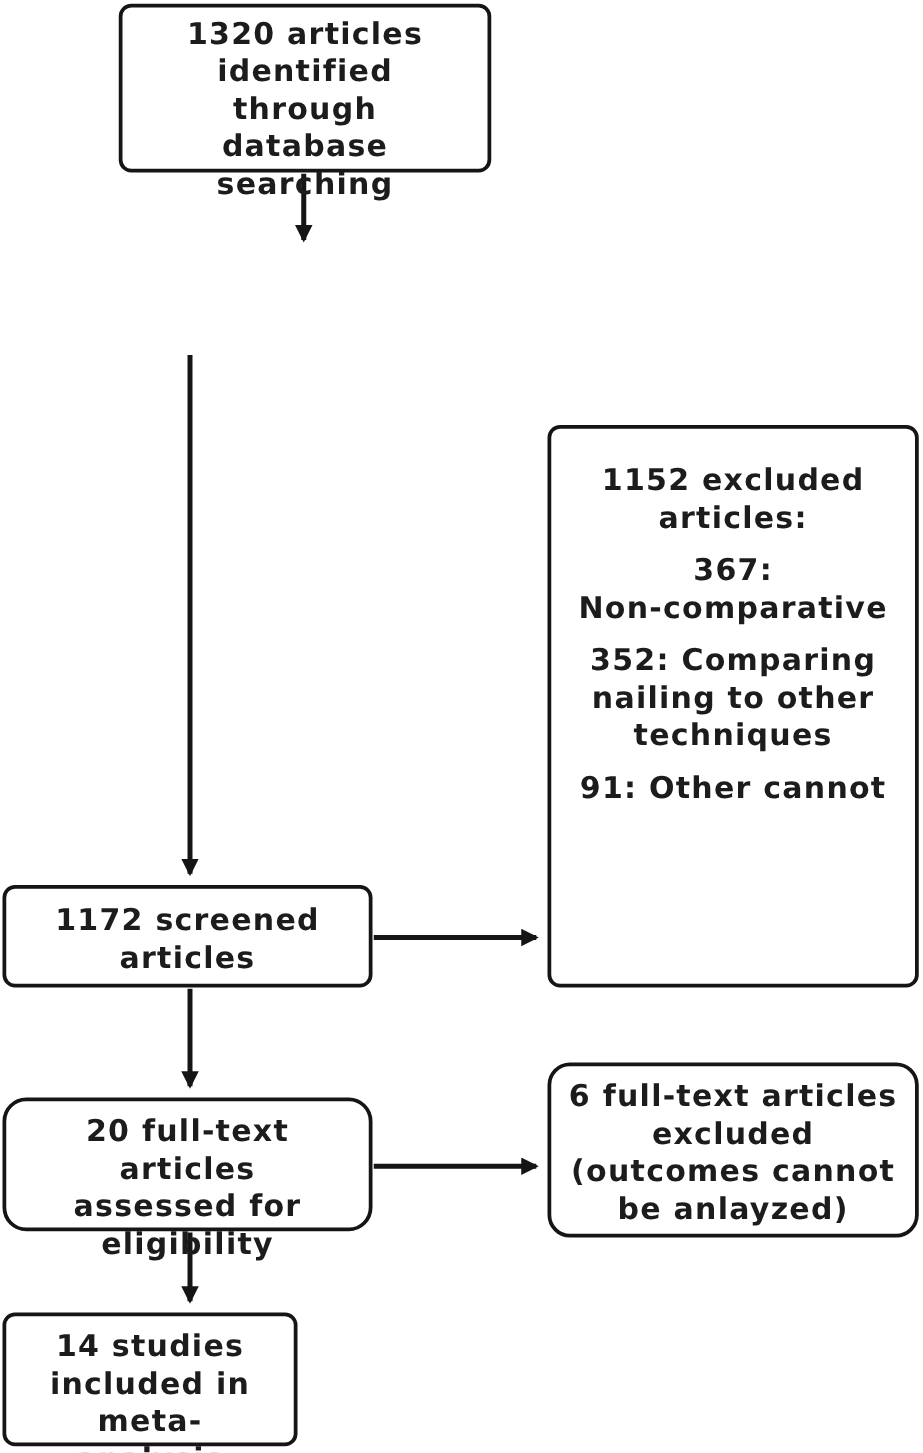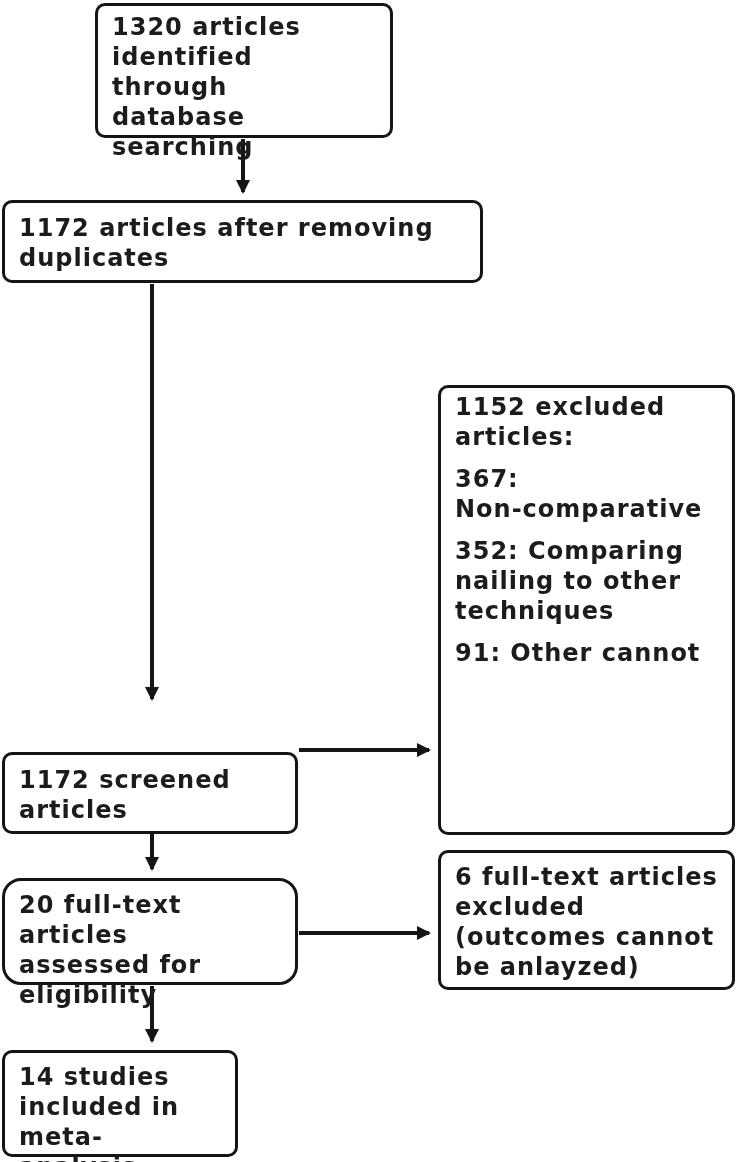--- a/index.html
+++ b/index.html
@@ -28,36 +28,37 @@
     box-sizing: border-box;
     background: #ffffff;
     border: 3px solid #151515;
     border-radius: 10px;
     color: #1c1c1c;
     font-size: 24px;
     font-weight: bold;
     line-height: 30px;
     letter-spacing: 1px;
     padding: 10px 14px;
+    text-align: center;
   }
   .boxtext, .para {
     white-space: pre-line;
   }
   .para {
     margin: 0 0 12px 0;
   }
   .para:last-child {
     margin-bottom: 0;
   }
   #box-identified      { left: 95px;  top: 3px;    width: 298px; height: 135px; padding-top: 6px; }
   #box-dedup           { left: 2px;   top: 200px;  width: 481px; height: 83px; }
-  #box-excl-screen     { left: 438px; top: 340px;  width: 297px; height: 450px; padding-top: 4px; margin-top: 45px; }
-  #box-screened        { left: 2px;   top: 708px;  width: 296px; height: 82px; margin-top: 44px; }
+  #box-excl-screen     { left: 438px; top: 340px;  width: 297px; height: 450px; padding-top: 26px; }
+  #box-screened        { left: 2px;   top: 708px;  width: 296px; height: 82px; }
   #box-fulltext        { left: 2px;   top: 878px;  width: 296px; height: 107px; padding-top: 9px; border-radius: 19px; }
-  #box-excl-fulltext   { left: 438px; top: 850px;  width: 297px; height: 140px; padding-top: 9px; }
+  #box-excl-fulltext   { left: 438px; top: 850px;  width: 297px; height: 140px; padding-top: 9px; border-radius: 18px; }
   #box-included        { left: 2px;   top: 1050px; width: 236px; height: 107px; padding-top: 9px; }
 </style>
 </head>
 <body>
 
 <div class="canvas">
 
   <svg class="arrows" viewBox="0 0 738 1162" xmlns="http://www.w3.org/2000/svg">
     <defs>
       <marker id="arrowhead" markerUnits="userSpaceOnUse" markerWidth="18" markerHeight="16" refX="12" refY="7" orient="auto">
@@ -72,24 +73,20 @@
     <line x1="152" y1="986" x2="152" y2="1041" stroke="#151515" stroke-width="4" marker-end="url(#arrowhead)"></line>
   </svg>
 
   <div class="box" id="box-identified">
     <div class="boxtext">1320 articles
 identified through
 database
 searching</div>
   </div>
 
-  <div class="box" id="box-dedup">
-    <div class="boxtext">1172 articles after removing
-duplicates</div>
-  </div>
 
   <div class="box" id="box-excl-screen">
     <p class="para">1152 excluded
 articles:</p>
     <p class="para">367:
 Non-comparative</p>
     <p class="para">352: Comparing
 nailing to other
 techniques</p>
     <p class="para">91: Other cannot</p>

